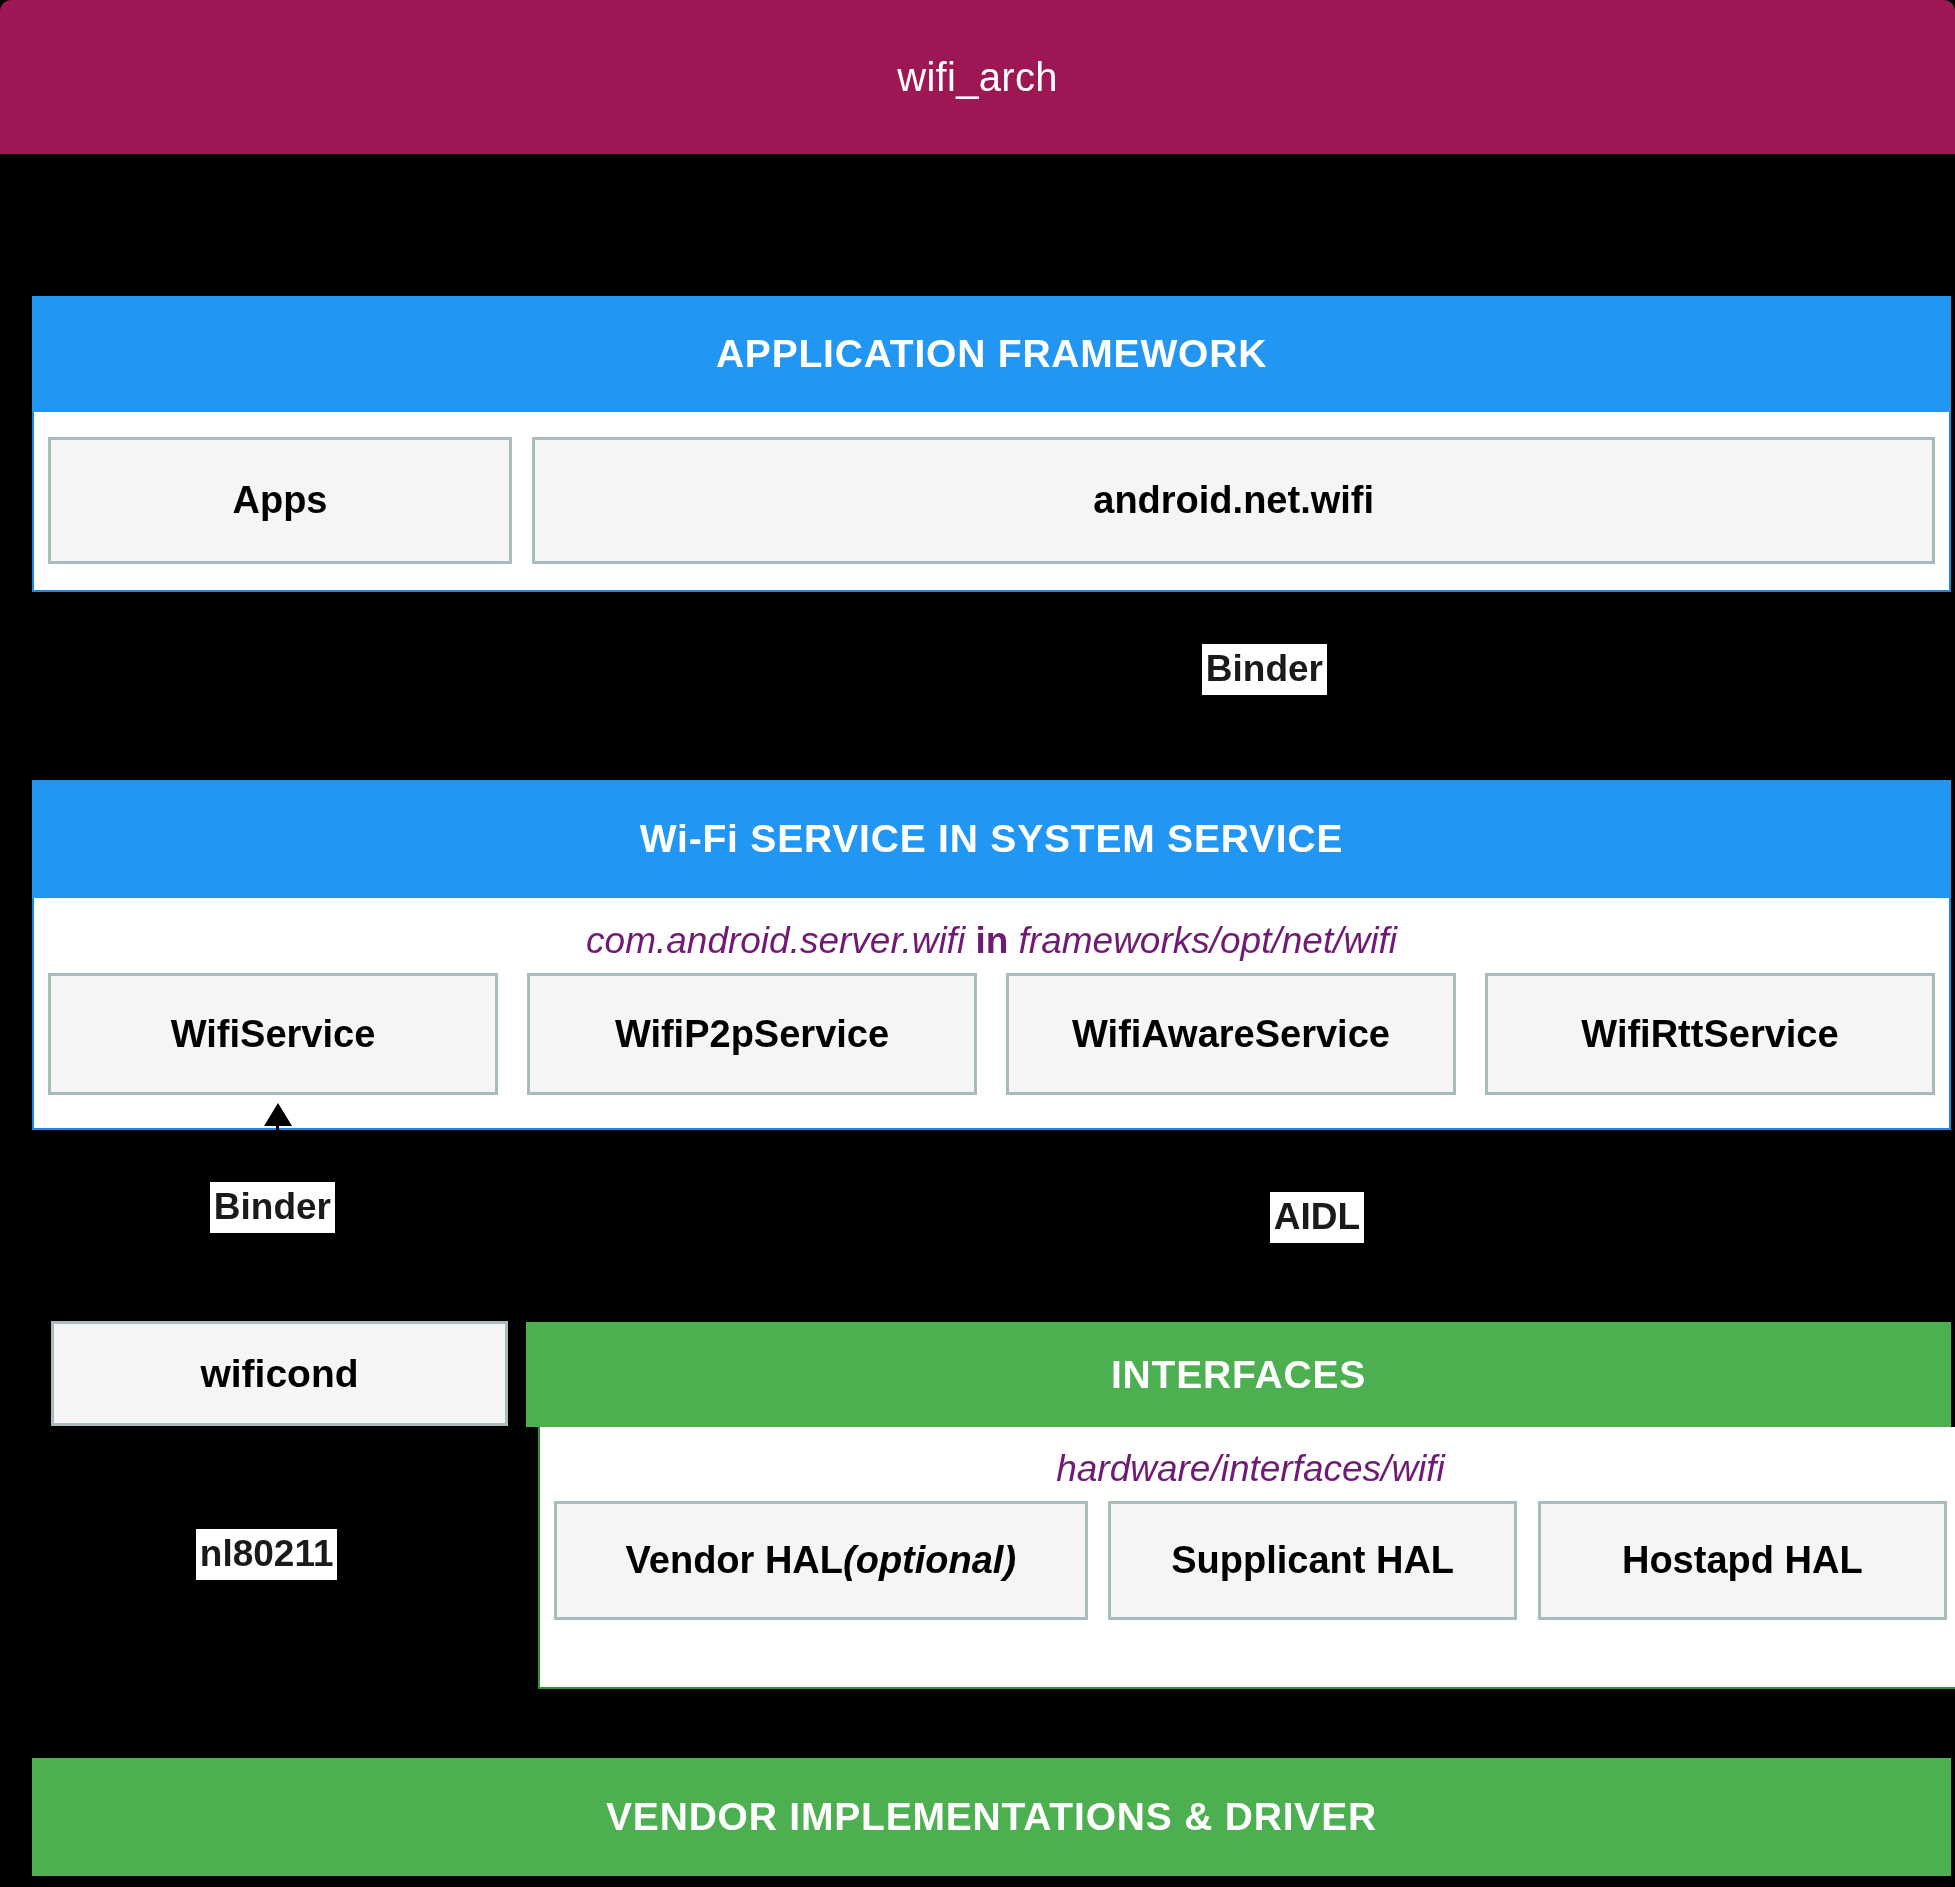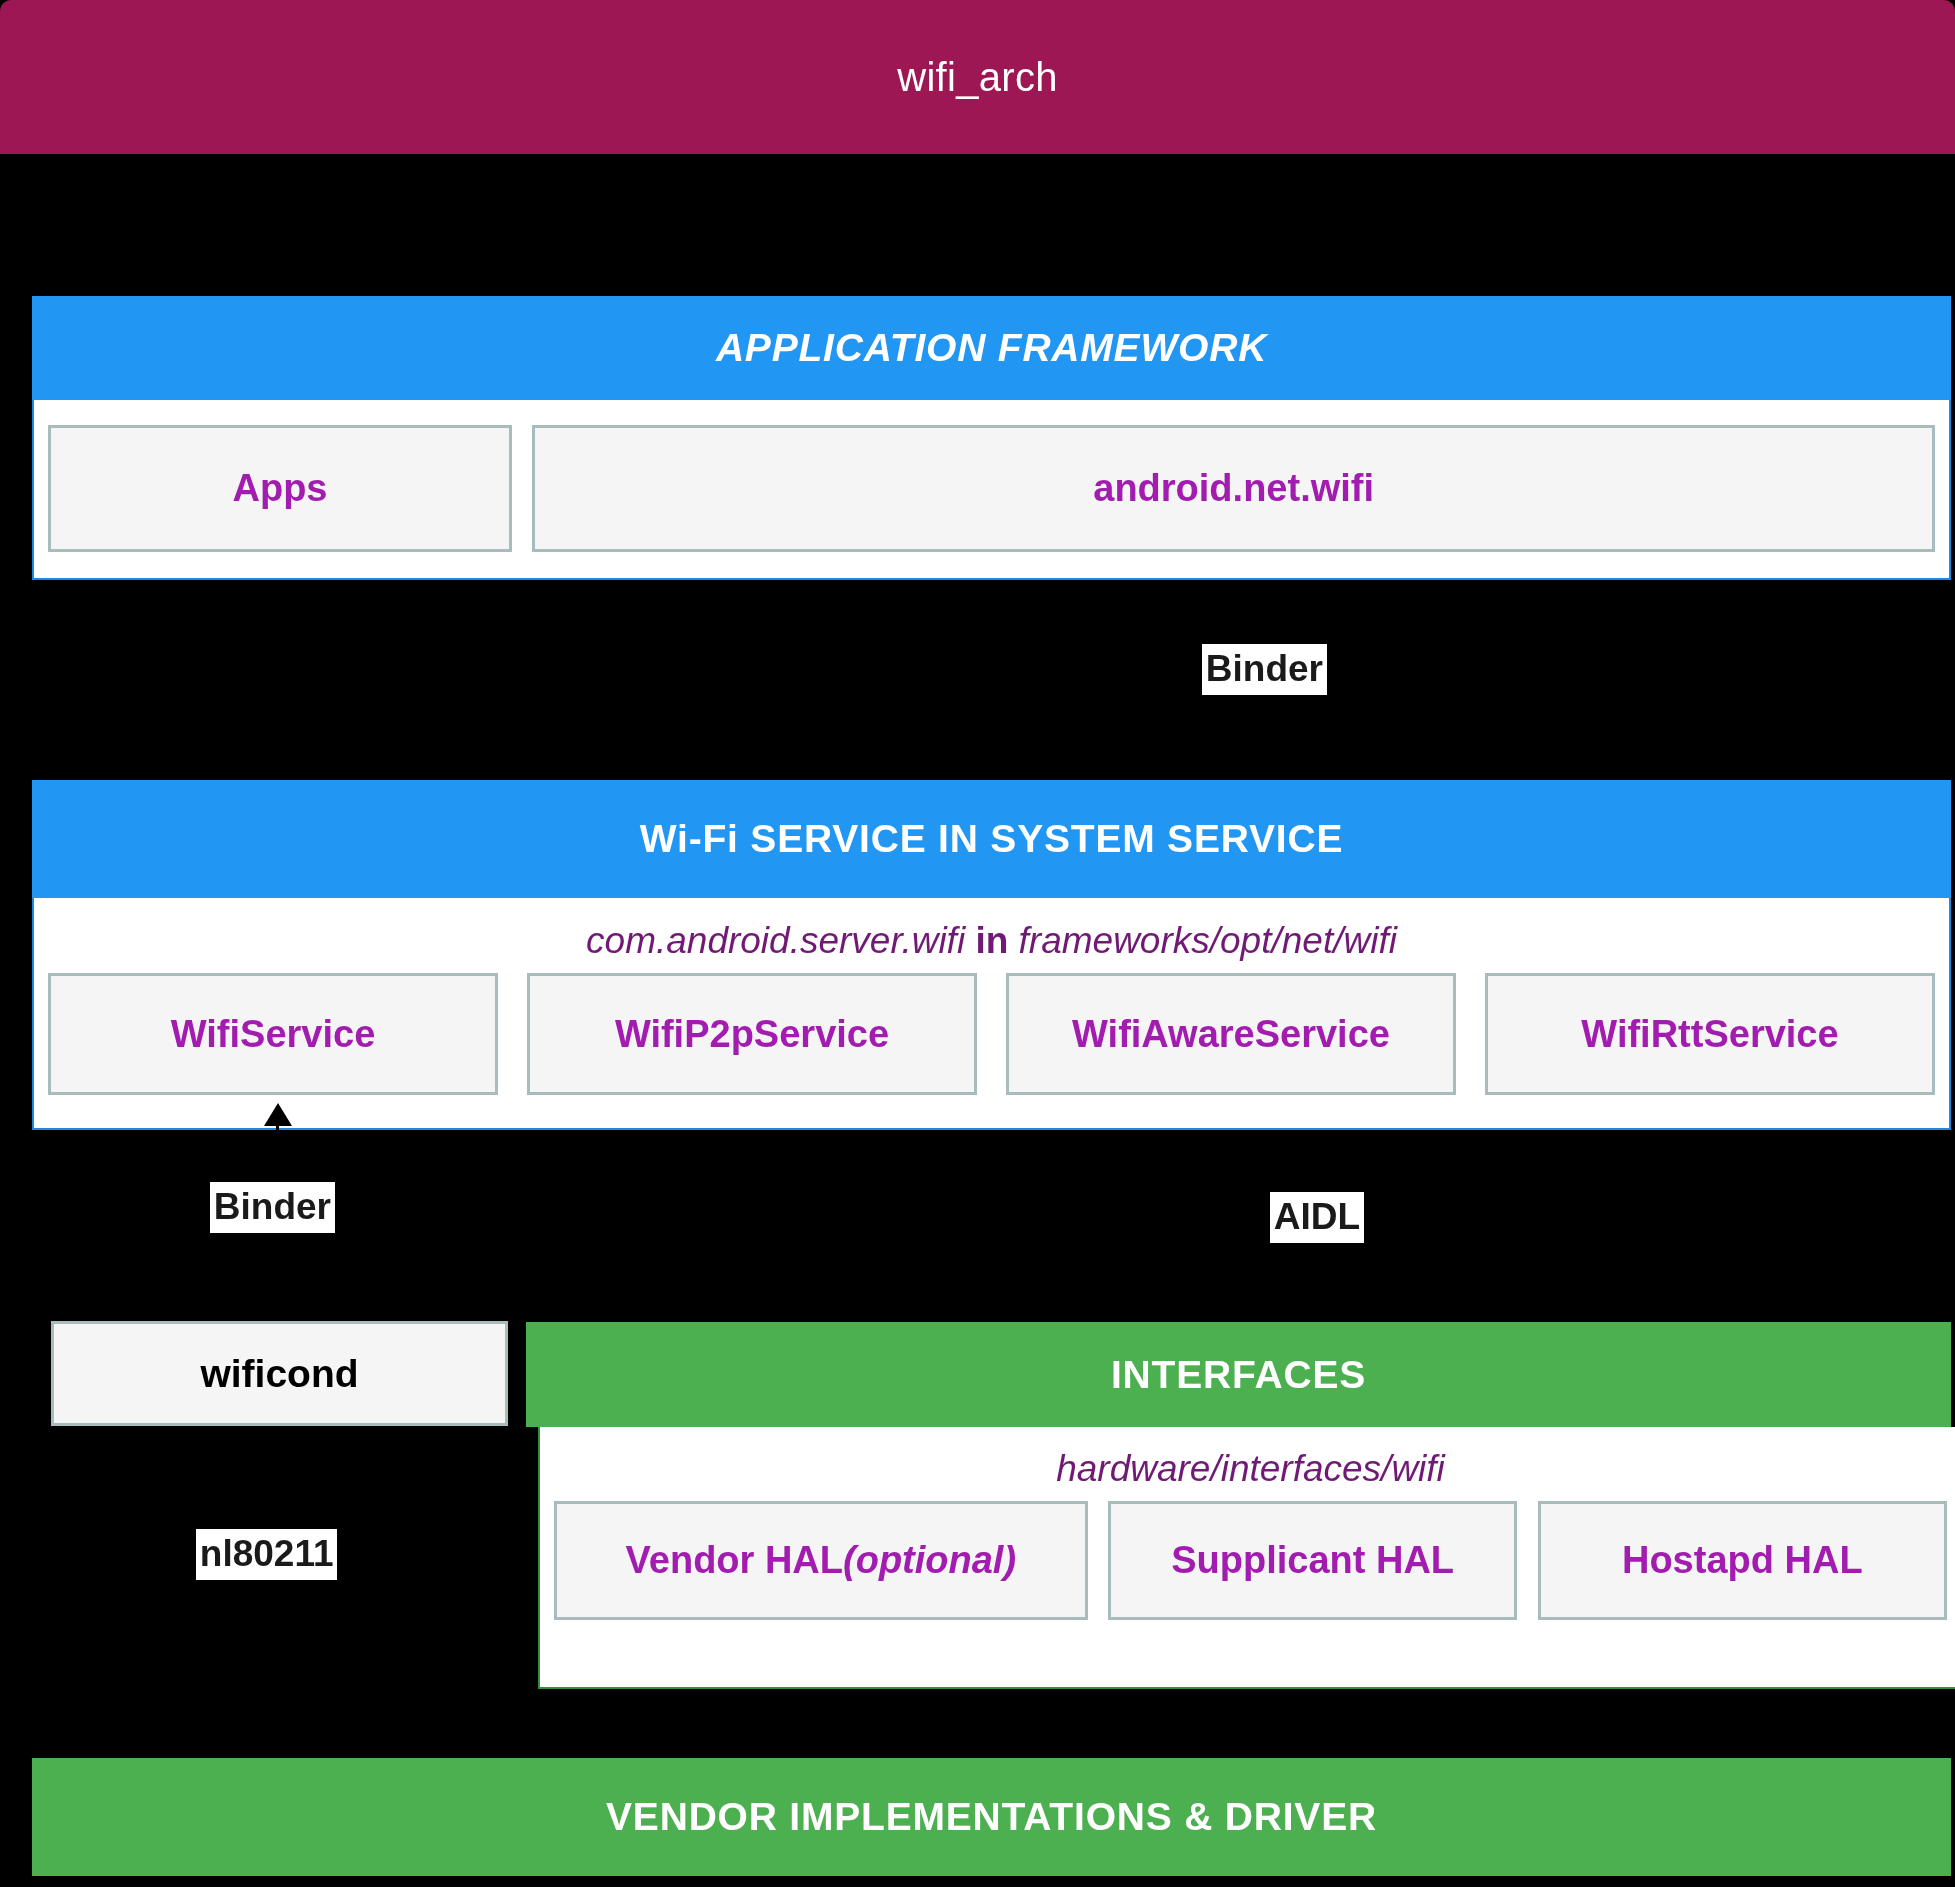--- a/index.html
+++ b/index.html
@@ -71,21 +71,21 @@
     align-items: stretch;
     gap: 20.3px;
   }
   .node-box {
     background: #F5F5F5;
     border: 3.2px solid #A8BCBE;
     display: flex;
     align-items: center;
     justify-content: center;
     text-align: center;
-    color: #a21caf;
+    color: #000000;
     font-weight: bold;
     font-size: 38px;
     padding: 0 7.6px;
   }
 
   .path-note {
     text-align: center;
     font-style: italic;
     font-size: 37px;
     color: #701a75;
@@ -145,21 +145,21 @@
 </head>
 <body>
 
 <div id="page">
 
   <div class="title-bar">
     <div class="title-text">wifi_arch</div>
   </div>
 
   <div class="section blue" style="left:32px; top:296px; width:1919px; height:297px;">
-    <div class="section-header" style="height:104px; font-size:39px;font-style:italic;">
+    <div class="section-header" style="height:116px; font-size:39px;">
       <span>APPLICATION FRAMEWORK</span>
     </div>
     <div class="section-body" style="height:180px; padding:15.2px 14px 16.5px 14px; justify-content:center;">
       <div class="node-row" style="height:127px;">
         <div class="node-box" style="width:464px;">
           <span>Apps</span>
         </div>
         <div class="node-box" style="flex:1;">
           <span>android.net.wifi</span>
         </div>

